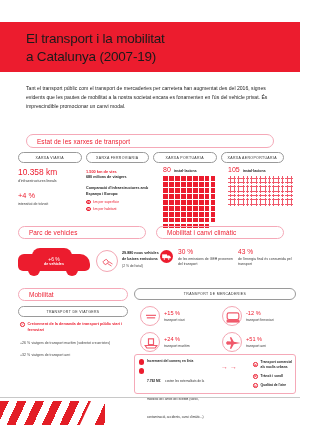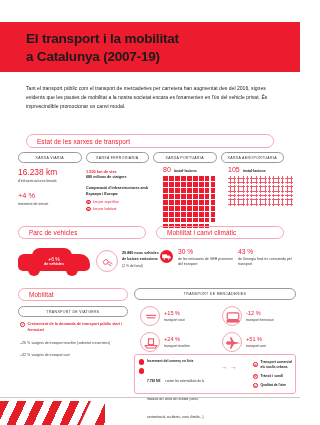--- a/index.html
+++ b/index.html
@@ -11,21 +11,21 @@
   }
   .page { position: relative; width: 300px; height: 425px; background:#fff; }
 
   
   .hero {
     position:absolute; left:0; top:22px; width:300px; height:50px;
     background:#ec1c2e;
   }
   .hero h1 {
     position:absolute; left:26px; top:8px;
-    font-size:13.5px; font-weight:700; line-height:1.35; color:#1a1a1a;
+    font-size:13.5px; font-weight:400; line-height:1.35; color:#1a1a1a;
     letter-spacing:-0.2px;
   }
 
   
   .intro {
     position:absolute; left:26px; top:84px; width:250px;
     font-size:5.1px; line-height:1.72; color:#222; text-align:left;
   }
 
   
@@ -178,21 +178,21 @@
   <div class="pill s1-title">Estat de les xarxes de transport</div>
 
   <div class="chips-row">
     <div class="chip">XARXA VIÀRIA</div>
     <div class="chip">XARXA FERROVIÀRIA</div>
     <div class="chip">XARXA PORTUÀRIA</div>
     <div class="chip">XARXA AEROPORTUÀRIA</div>
   </div>
 
   <div class="c1">
-    <div class="col-label">16.238 km</div>
+    <div class="col-label">10.358 km</div>
     <div class="col-sub">d'infraestructures lineals</div>
     <div class="pct">+4 %</div>
     <div class="col-sub">intensitat de trànsit</div>
   </div>
 
   <div class="c2">
     <div class="bold-red">1.500 km de vies</div>
     <div class="bold-dark">680 milions de viatgers</div>
     <div class="bold-dark cmp">Comparació d'infraestructures amb Espanya i Europa:</div>
     <div class="leg">

